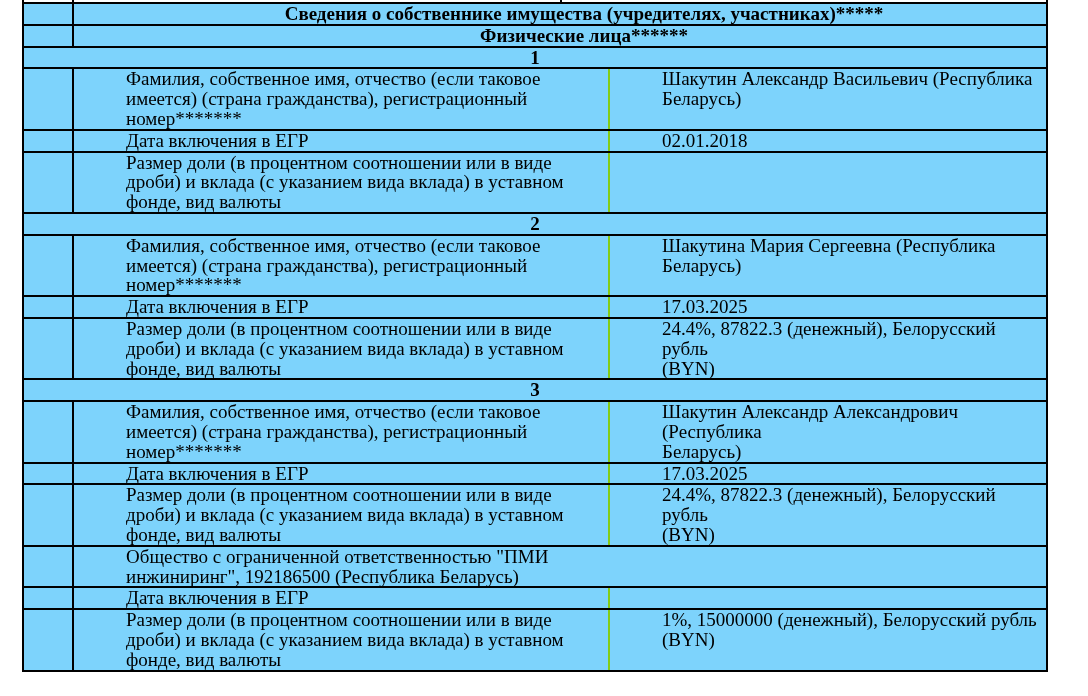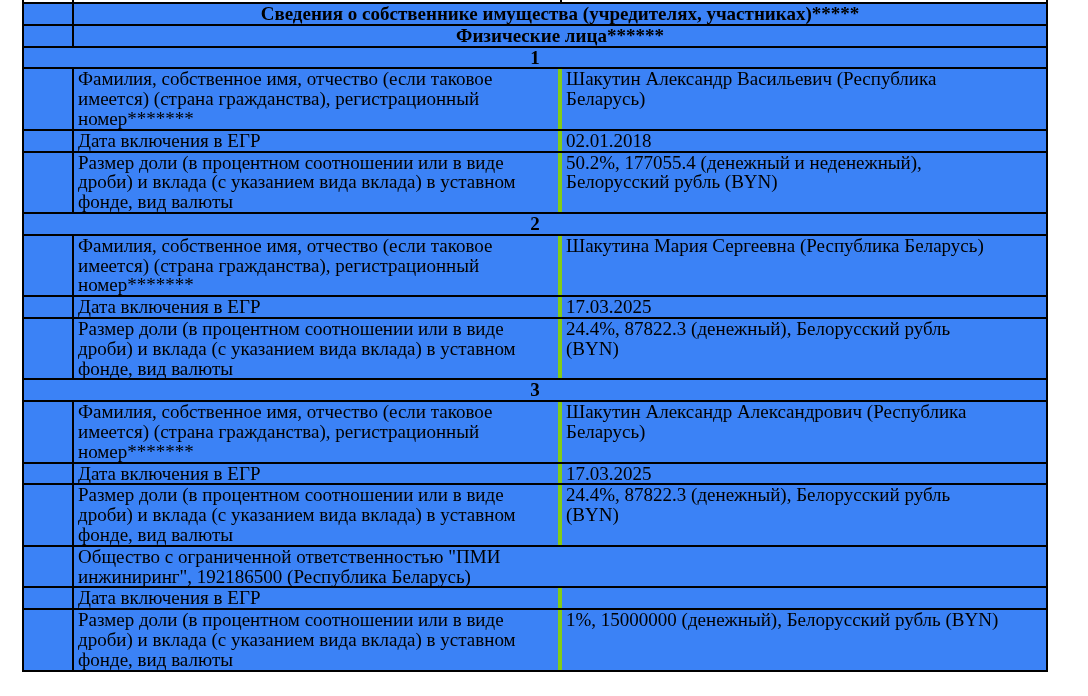--- a/index.html
+++ b/index.html
@@ -11,25 +11,25 @@
   }
   .doc { position: absolute; left: 22px; top: 0; width: 1026px; }
 
   
   .sliver { display: flex; height: 2px; border-left: 2px solid #000; border-right: 2px solid #000; }
   .sl-a { width: 50px; border-right: 2px solid #000; flex: none; }
   .sl-b { width: 488px; border-right: 2px solid #000; flex: none; }
   .sl-c { flex: 1; }
 
   .tbl { border: 2px solid #000; border-bottom: 0; }
-  .row { display: flex; align-items: stretch; border-bottom: 2px solid #000; background: #3b82f6; }
+  .row { display: flex; align-items: stretch; border-bottom: 2px solid #000; background: #7dd3fc; gap: 48px; }
 
   .cell { white-space: pre-line; }
   .cn   { width: 50px; flex: none; border-right: 2px solid #000; }
-  .clab { width: 488px; flex: none; border-right: 4px solid #84cc16; padding: 0 2px 0 4px; }
+  .clab { width: 488px; flex: none; border-right: 2px solid #84cc16; padding: 0 2px 0 4px; }
   .cval { flex: 1; padding: 0 4px 0 4px; }
   .cmerge { flex: 1; text-align: center; font-weight: 700; }
   .cfull  { flex: 1; text-align: center; font-weight: 700; }
 </style>
 </head>
 <body>
 
 <div class="doc">
 
   <div class="sliver">
@@ -64,22 +64,20 @@
     <div class="row">
       <div class="cell cn"></div>
       <div class="cell clab">Дата включения в ЕГР</div>
       <div class="cell cval">02.01.2018</div>
     </div>
     <div class="row">
       <div class="cell cn"></div>
       <div class="cell clab">Размер доли (в процентном соотношении или в виде
 дроби) и вклада (с указанием вида вклада) в уставном
 фонде, вид валюты</div>
-      <div class="cell cval">50.2%, 177055.4 (денежный и неденежный),
-Белорусский рубль (BYN)</div>
     </div>
 
     <div class="row">
       <div class="cell cfull">2</div>
     </div>
     <div class="row">
       <div class="cell cn"></div>
       <div class="cell clab">Фамилия, собственное имя, отчество (если таковое
 имеется) (страна гражданства), регистрационный
 номер*******</div>

